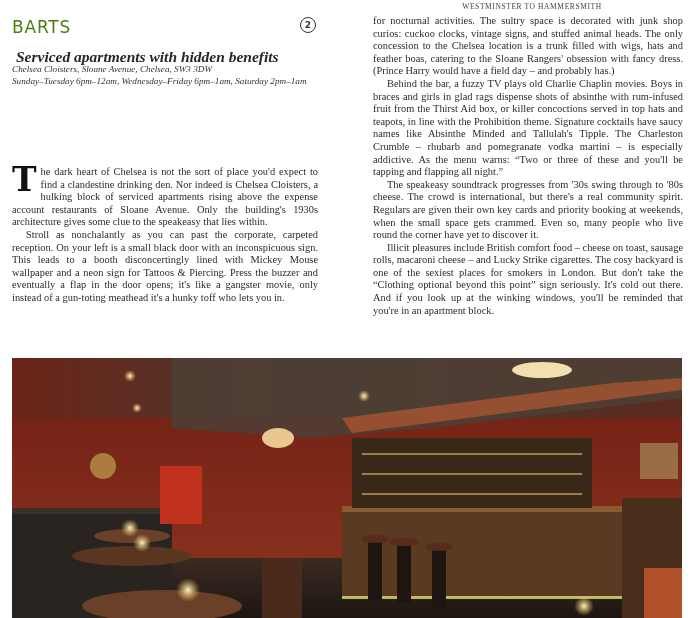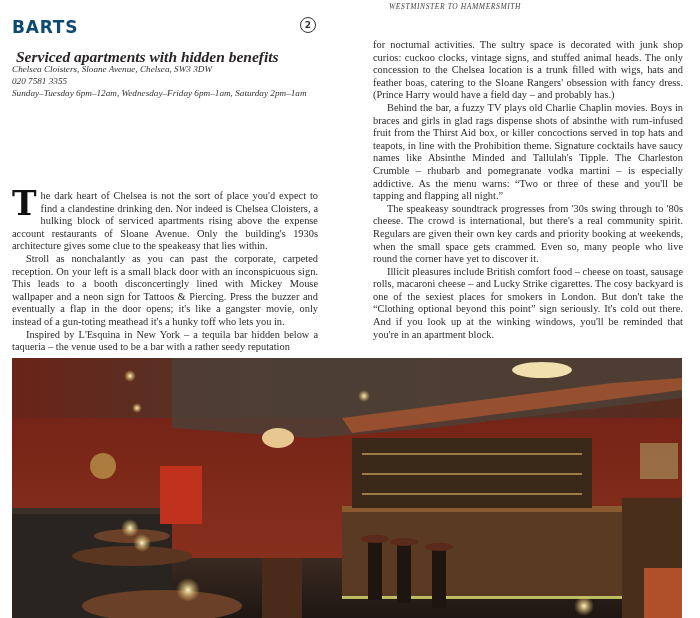--- a/index.html
+++ b/index.html
@@ -3,47 +3,47 @@
   <meta charset="utf-8">
   <style>
     html, body { margin: 0; padding: 0; }
     body {
       width: 700px; height: 618px; overflow: hidden;
       background: #ffffff; position: relative;
       font-family: "Liberation Serif", "DejaVu Serif", serif;
       color: #2a2626;
     }
     .running-head {
-      position: absolute; left: 389px; top: 2px; width: 310px;
-      text-align: left; font-size: 7.5px; letter-spacing: 0.6px;
-      font-style: italic; color: #444; text-transform: uppercase;
+      position: absolute; left: 377px; top: 2px; width: 310px;
+      text-align: center; font-size: 7.5px; letter-spacing: 0.6px;
+      color: #444; text-transform: uppercase;
     }
     .venue-title {
       position: absolute; left: 12px; top: 17px;
       font-family: "DejaVu Sans", "Liberation Sans", sans-serif;
-      font-size: 17px; font-weight: bold; letter-spacing: 0.8px; color: #0c4a6e;
+      font-size: 17px; font-weight: normal; letter-spacing: 0.8px; color: #4d7c0f;
       margin: 0;
     }
     .venue-number {
       position: absolute; left: 300px; top: 17px;
       width: 14px; height: 14px; border: 1.3px solid #333; border-radius: 50%;
       font-family: "DejaVu Sans", sans-serif; font-size: 9px; font-weight: bold;
       text-align: center; line-height: 14px; color: #333;
     }
     .subtitle {
       position: absolute; left: 12px; top: 44px;
       font-style: italic; font-size: 15.5px; color: #2a2626; margin: 4px;
     }
     .details {
       position: absolute; left: 12px; top: 63px; width: 320px;
       font-style: italic; font-size: 9.2px; line-height: 12px; color: #333;
     }
     .details div { white-space: nowrap; }
     .body-text {
-      font-size: 10.4px; line-height: 12.6px; text-align: justify; color: #2e2a2a; margin-top: 24px;
+      font-size: 10.4px; line-height: 12.6px; text-align: justify; color: #2e2a2a;
     }
     .body-text p { margin: 0; text-indent: 14px; }
     .body-text p.first { text-indent: 0; }
     .left-body { position: absolute; left: 12px; top: 166px; width: 306px; }
     .right-body { position: absolute; left: 373px; top: 15px; width: 310px; }
     .right-body p.cont { text-indent: 0; }
     .dropcap {
       float: left; font-family: "DejaVu Serif", serif; font-weight: bold;
       font-size: 33px; line-height: 24px; height: 24px; margin: 2px 4px 0 0;
       color: #111;
@@ -57,28 +57,26 @@
 <body>
 
 <div class="running-head">WESTMINSTER TO HAMMERSMITH</div>
 
 <h1 class="venue-title">BARTS</h1>
 <div class="venue-number">2</div>
 <h2 class="subtitle">Serviced apartments with hidden benefits</h2>
 
 <div class="details">
   <div>Chelsea Cloisters, Sloane Avenue, Chelsea, SW3 3DW</div>
-  <div>020 7581 3355</div>
   <div>Sunday–Tuesday 6pm–12am, Wednesday–Friday 6pm–1am, Saturday 2pm–1am</div>
 </div>
 
 <div class="left-body body-text">
   <p class="first"><span class="dropcap">T</span><span>he dark heart of Chelsea is not the sort of place you'd expect to find a clandestine drinking den. Nor indeed is Chelsea Cloisters, a hulking block of serviced apartments rising above the expense account restaurants of Sloane Avenue. Only the building's 1930s architecture gives some clue to the speakeasy that lies within.</span></p>
   <p>Stroll as nonchalantly as you can past the corporate, carpeted reception. On your left is a small black door with an inconspicuous sign. This leads to a booth disconcertingly lined with Mickey Mouse wallpaper and a neon sign for Tattoos &amp; Piercing. Press the buzzer and eventually a flap in the door opens; it's like a gangster movie, only instead of a gun-toting meathead it's a hunky toff who lets you in.</p>
-  <p>Inspired by L'Esquina in New York – a tequila bar hidden below a taqueria – the venue used to be a bar with a rather seedy reputation</p>
 </div>
 
 <div class="right-body body-text">
   <p class="cont">for nocturnal activities. The sultry space is decorated with junk shop curios: cuckoo clocks, vintage signs, and stuffed animal heads. The only concession to the Chelsea location is a trunk filled with wigs, hats and feather boas, catering to the Sloane Rangers' obsession with fancy dress. (Prince Harry would have a field day – and probably has.)</p>
   <p>Behind the bar, a fuzzy TV plays old Charlie Chaplin movies. Boys in braces and girls in glad rags dispense shots of absinthe with rum-infused fruit from the Thirst Aid box, or killer concoctions served in top hats and teapots, in line with the Prohibition theme. Signature cocktails have saucy names like Absinthe Minded and Tallulah's Tipple. The Charleston Crumble – rhubarb and pomegranate vodka martini – is especially addictive. As the menu warns: “Two or three of these and you'll be tapping and flapping all night.”</p>
   <p>The speakeasy soundtrack progresses from '30s swing through to '80s cheese. The crowd is international, but there's a real community spirit. Regulars are given their own key cards and priority booking at weekends, when the small space gets crammed. Even so, many people who live round the corner have yet to discover it.</p>
   <p>Illicit pleasures include British comfort food – cheese on toast, sausage rolls, macaroni cheese – and Lucky Strike cigarettes. The cosy backyard is one of the sexiest places for smokers in London. But don't take the “Clothing optional beyond this point” sign seriously. It's cold out there. And if you look up at the winking windows, you'll be reminded that you're in an apartment block.</p>
 </div>
 
 <div class="photo">

